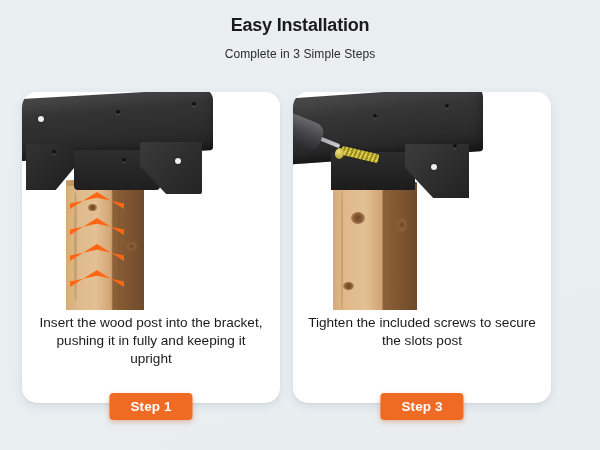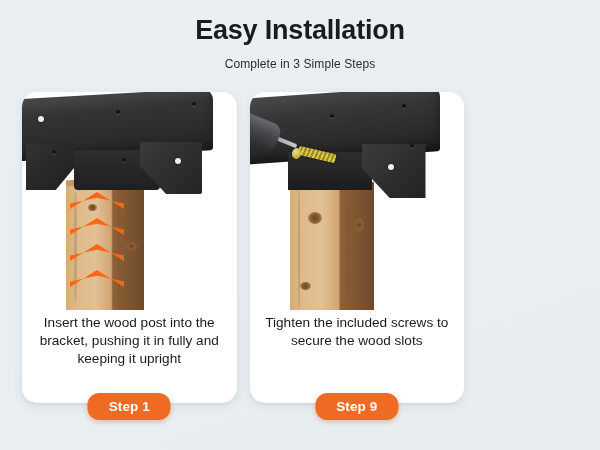--- a/index.html
+++ b/index.html
@@ -17,41 +17,41 @@
   }
 
   
   .header {
     width: 100%;
     text-align: center;
     padding-top: 16px;
   }
 
   .page-title {
-    font-size: 27px;
+    font-size: 18px;
     font-weight: 700;
     color: #1b1b1b;
     letter-spacing: -0.2px;
     line-height: 1.1;
   }
 
   .page-subtitle {
     font-size: 12px;
     font-weight: 400;
     color: #2c2c2c;
     margin-top: 11px;
     letter-spacing: 0.1px;
   }
 
   
   .cards-row {
     position: absolute;
     top: 92px;
     left: 22px;
-    width: 442px;
+    width: 529px;
     height: 311px;
     display: flex;
     gap: 13px;
   }
 
   .step-card {
     position: relative;
     flex: 1 1 0;
     background: #ffffff;
     border-radius: 15px;
@@ -85,21 +85,21 @@
   .step-badge {
     position: absolute;
     left: 50%;
     transform: translateX(-50%);
     bottom: -17px;
     background: #ef6a23;
     color: #ffffff;
     font-size: 13.5px;
     font-weight: 600;
     padding: 6px 21px;
-    border-radius: 12px;
+    border-radius: 4px;
     white-space: nowrap;
     box-shadow: 0 2px 5px rgba(200,90,25,0.35);
     letter-spacing: 0.1px;
     text-align: right;
   }
 
   
   .scene { position: absolute; inset: 0; }
 
   
@@ -375,18 +375,18 @@
         <div class="dimple" style="left:152px; top:12px;"></div>
         <div class="dimple" style="left:160px; top:52px;"></div>
 
         <div class="c3-screw"></div>
         <div class="c3-screw-head"></div>
         <div class="c3-drillbit"></div>
         <div class="c3-drill"></div>
       </div>
     </div>
 
-    <div class="card-caption">Tighten the included screws to secure the wood slots</div>
-
-    <div class="step-badge">Step 9</div>
+    <div class="card-caption">Tighten the included screws to secure the slots post</div>
+
+    <div class="step-badge">Step 3</div>
   </div>
 
 </div>
 
 </body></html>

